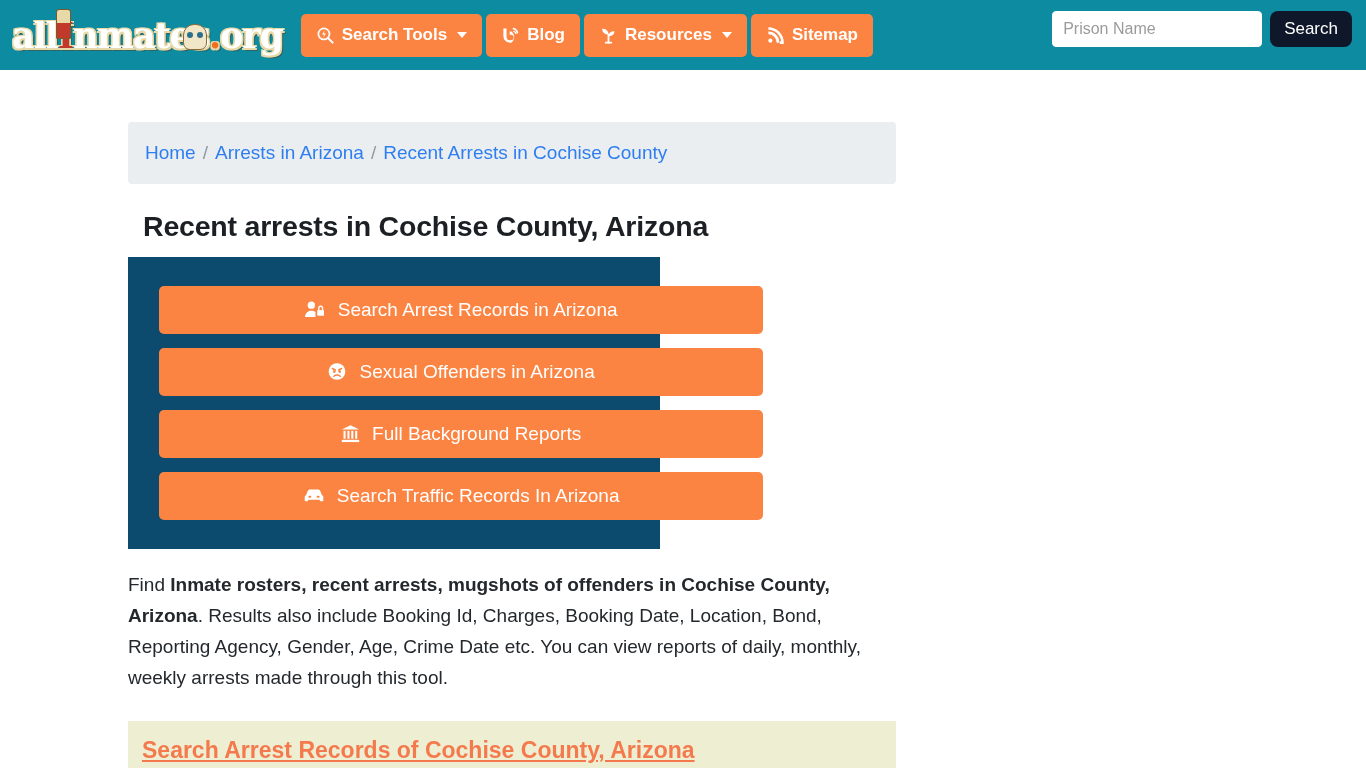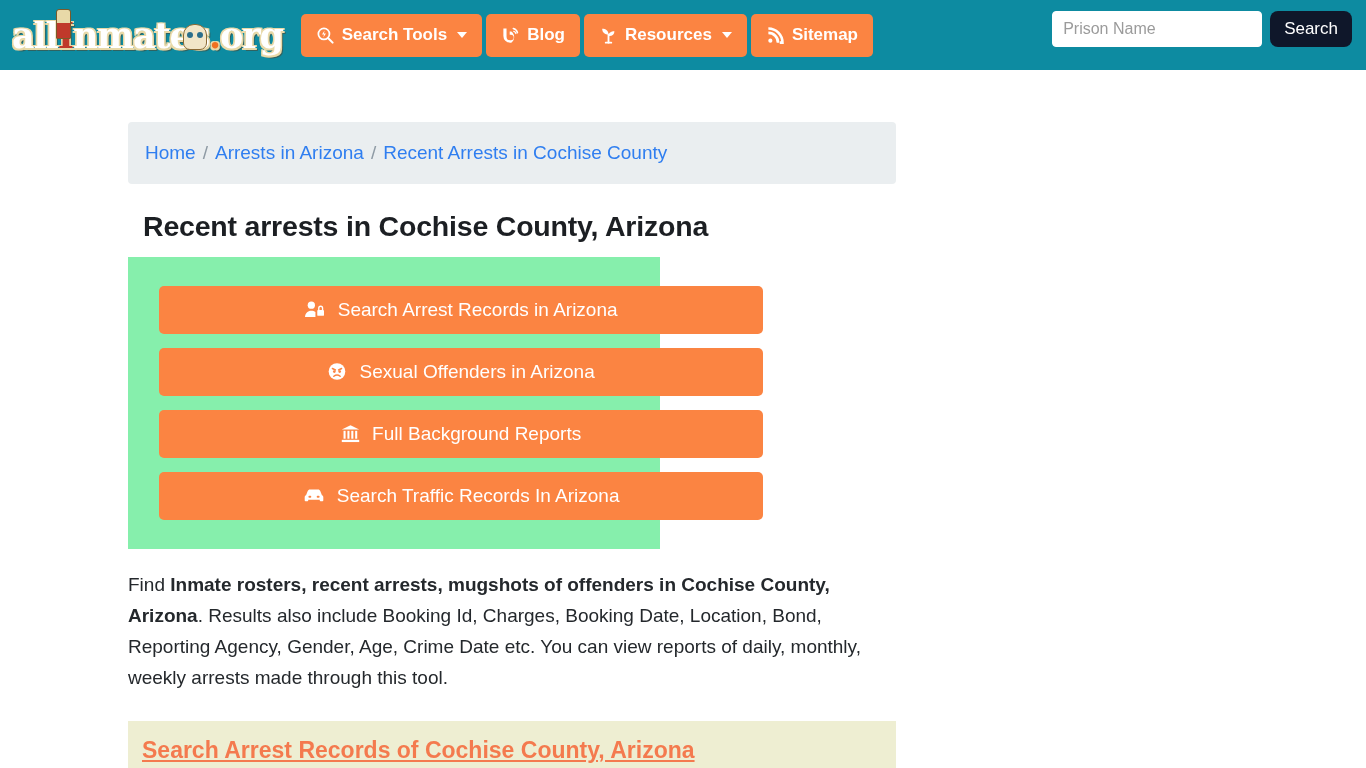--- a/index.html
+++ b/index.html
@@ -190,21 +190,21 @@
   .page-title {
     font-size: 28.5px;
     font-weight: bold;
     color: #1c1f23;
     margin: 26px 0 14px 15px;
     letter-spacing: -0.2px;
   }
 
   .action-panel {
     width: 532px;
-    background: #86efac;
+    background: #0c4a6e;
     padding: 29px 29px 29px 31px;
   }
   .action-btn {
     display: block;
     width: 604px;
     height: 48px;
     background: #fb8442;
     color: #ffffff;
     border: none;
     border-radius: 5px;

